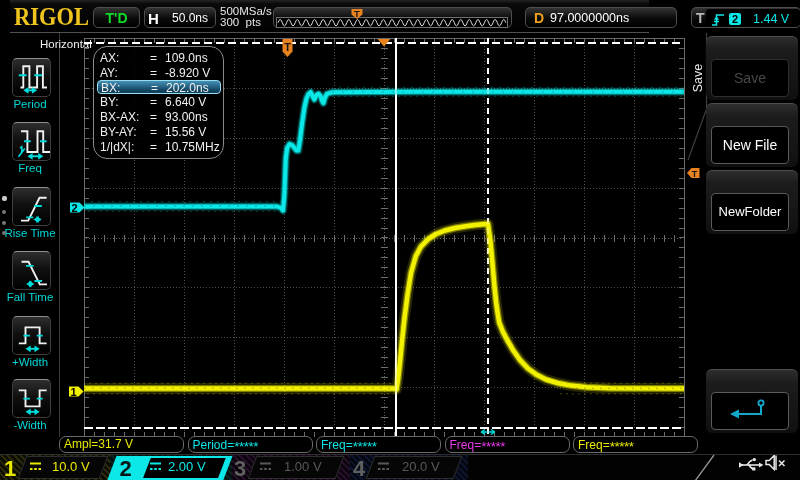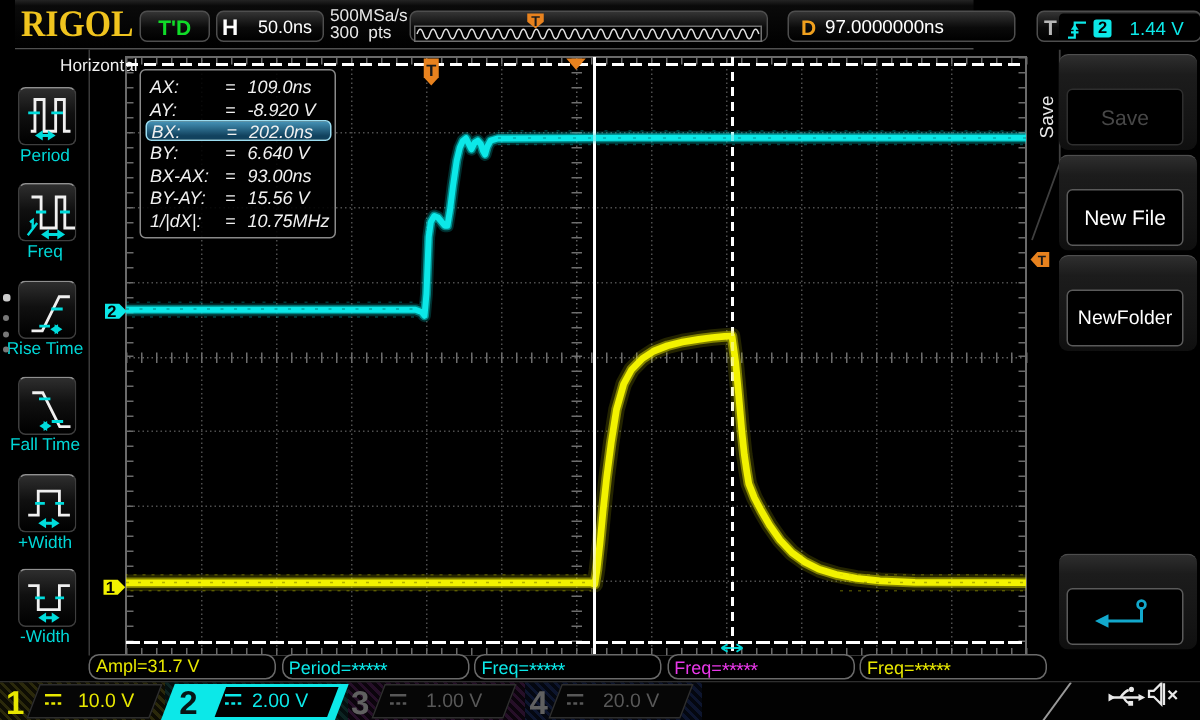--- a/index.html
+++ b/index.html
@@ -41,21 +41,21 @@
   background:linear-gradient(#2e2e2e,#101010 45%,#000); border:1px solid #3e3e3e; border-top-color:#909090; }
 .mlab { position:absolute; top:40px; left:-6px; width:72px; text-align:center;
   color:#00d7d7; font-size:11.5px; }
 #pagedots div { position:absolute; left:2px; width:4px; height:4px; border-radius:2px; background:#aaa; }
 
 
 #gridsvg { position:absolute; left:60px; top:33px; }
 
 
 #infobox { position:absolute; left:93px; top:46px; width:131px; height:113px;
-  background:rgba(0,0,0,0.88); border:1.5px solid #8a8a8a; border-radius:4px;font-style:italic; }
+  background:rgba(0,0,0,0.88); border:1.5px solid #8a8a8a; border-radius:14px; }
 .irow { position:absolute; left:3px; width:124px; height:14px; color:#f0f0f0; font-size:12px; }
 .irow .il { position:absolute; left:3px; }
 .irow .ie { position:absolute; left:53px; }
 .irow .iv { position:absolute; left:68px; }
 .irow.hl { background:linear-gradient(#4592b6,#11425e 80%); border:1px solid #9adcf0;
   border-radius:4px; margin-top:-1px;text-align:right; }
 
 
 #rside { position:absolute; left:686px; top:33px; width:114px; height:404px; }
 #savetab { position:absolute; left:-18px; top:38px; color:#e8e8e8; font-size:12.5px;

